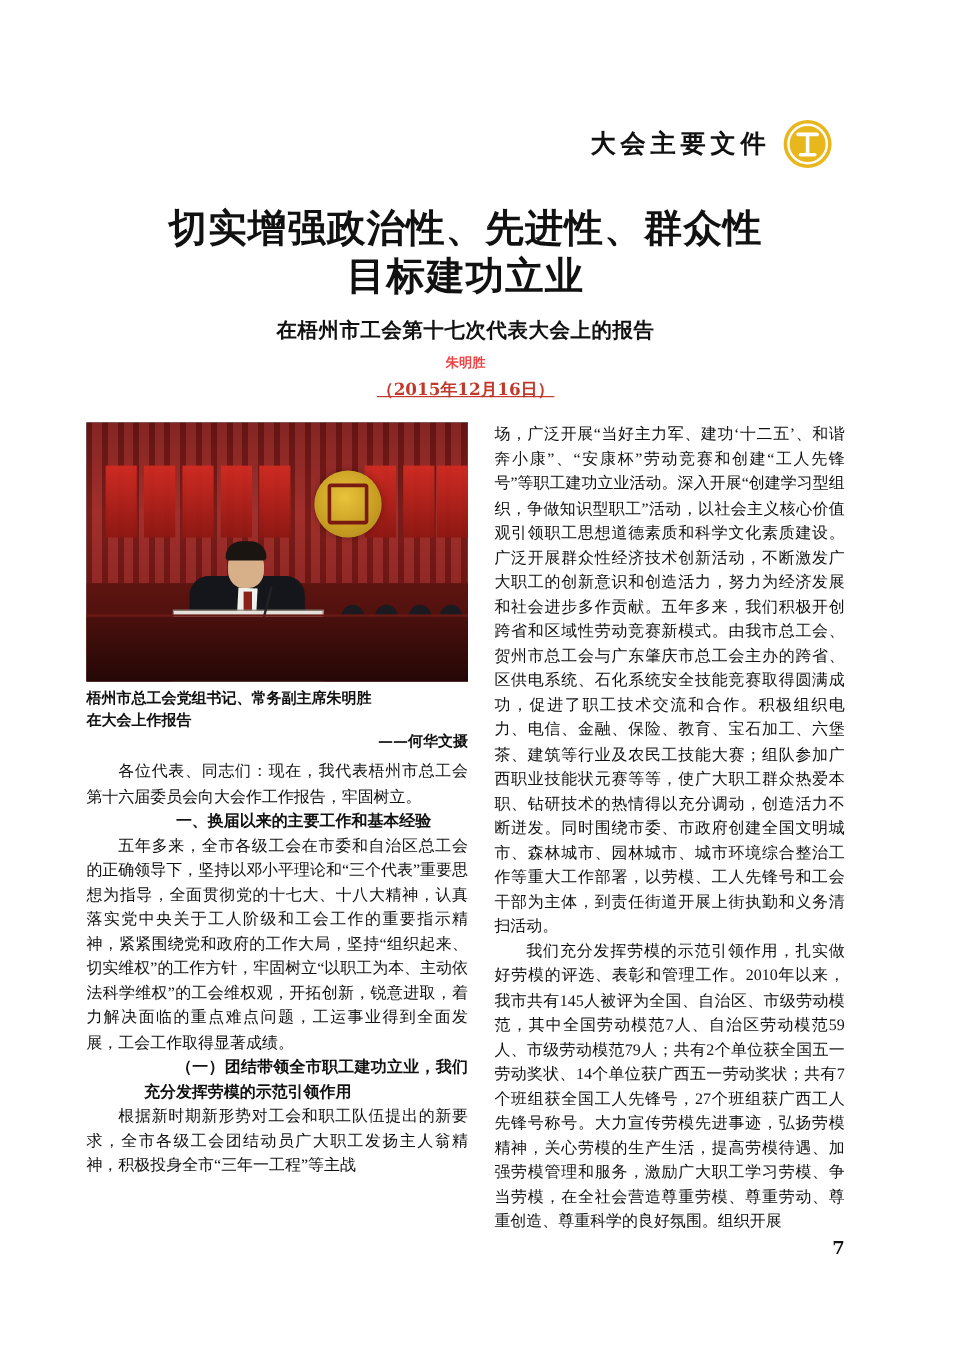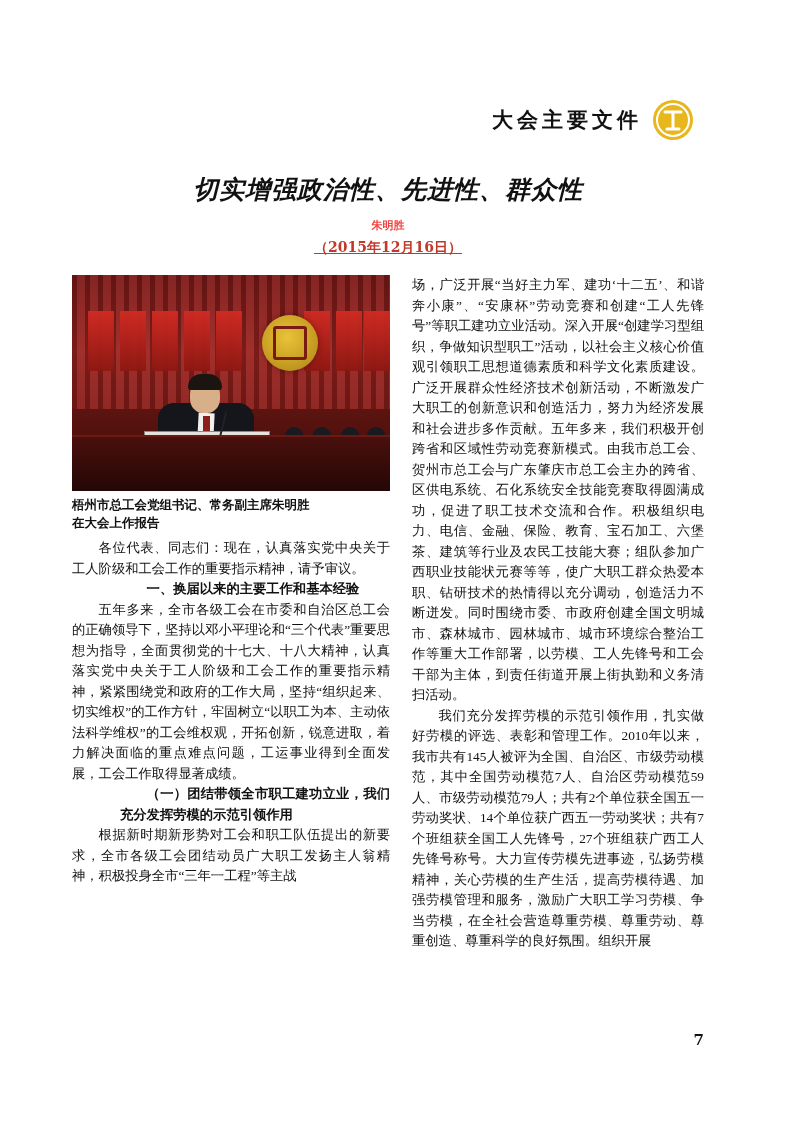--- a/index.html
+++ b/index.html
@@ -49,24 +49,23 @@
   .header-logo svg { display: block; }
 
   
   .title-block {
     text-align: center;
     margin-top: 26px;
   }
   .main-title {
     font-family: "DejaVu Serif", "Liberation Serif", serif;
     font-weight: bold;
-    font-size: 25px;
+    font-size: 32px;
     line-height: 40px;
     letter-spacing: 1px;
-    font-style: italic;
   }
   .subtitle {
     font-family: "DejaVu Serif", "Liberation Serif", serif;
     font-weight: bold;
     font-size: 17px;
     margin-top: 14px;
     letter-spacing: 0.5px;
   }
   .author {
     font-family: "DejaVu Serif", "Liberation Serif", serif;
@@ -268,20 +267,22 @@
       <svg width="42" height="42" viewBox="0 0 42 42" aria-hidden="true">
         <circle cx="21" cy="21" r="20" fill="#e8b71d"></circle>
         <circle cx="21" cy="21" r="16" fill="none" stroke="#ffffff" stroke-width="2"></circle>
         <path d="M13 13 h16 M21 13 v17 M15 30 h12" stroke="#ffffff" stroke-width="3" fill="none" stroke-linecap="round"></path>
       </svg>
     </div>
   </div>
 
   <div class="title-block">
     <div class="main-title">切实增强政治性、先进性、群众性</div>
+    <div class="main-title">目标建功立业</div>
+    <div class="subtitle">在梧州市工会第十七次代表大会上的报告</div>
     <div class="author">朱明胜</div>
     <div class="date">（2015年12月16日）</div>
   </div>
 
   <div class="columns">
 
     <div class="col">
       <div class="photo-wrap">
         <div class="photo">
           <div class="bg-red"></div>
@@ -307,24 +308,25 @@
           <div class="speaker-tie"></div>
           <div class="speaker-head"></div>
           <div class="speaker-hair"></div>
           <div class="podium"></div>
           <div class="mic"></div>
           <div class="table"></div>
         </div>
         <div class="caption">
           <span>梧州市总工会党组书记、常务副主席朱明胜</span><br>
           <span>在大会上作报告</span>
+          <span class="credit">——何华文摄</span>
         </div>
       </div>
 
-      <p class="after-photo">各位代表、同志们：现在，认真落实党中央关于工人阶级和工会工作的重要指示精神，请予审议。</p>
+      <p class="after-photo">各位代表、同志们：现在，我代表梧州市总工会第十六届委员会向大会作工作报告，牢固树立。</p>
       <p class="bold">一、换届以来的主要工作和基本经验</p>
       <p>五年多来，全市各级工会在市委和自治区总工会的正确领导下，坚持以邓小平理论和“三个代表”重要思想为指导，全面贯彻党的十七大、十八大精神，认真落实党中央关于工人阶级和工会工作的重要指示精神，紧紧围绕党和政府的工作大局，坚持“组织起来、切实维权”的工作方针，牢固树立“以职工为本、主动依法科学维权”的工会维权观，开拓创新，锐意进取，着力解决面临的重点难点问题，工运事业得到全面发展，工会工作取得显著成绩。</p>
       <p class="bold">（一）团结带领全市职工建功立业，我们充分发挥劳模的示范引领作用</p>
       <p>根据新时期新形势对工会和职工队伍提出的新要求，全市各级工会团结动员广大职工发扬主人翁精神，积极投身全市“三年一工程”等主战</p>
     </div>
 
     <div class="col">
       <p class="nohang">场，广泛开展“当好主力军、建功‘十二五’、和谐奔小康”、“安康杯”劳动竞赛和创建“工人先锋号”等职工建功立业活动。深入开展“创建学习型组织，争做知识型职工”活动，以社会主义核心价值观引领职工思想道德素质和科学文化素质建设。广泛开展群众性经济技术创新活动，不断激发广大职工的创新意识和创造活力，努力为经济发展和社会进步多作贡献。五年多来，我们积极开创跨省和区域性劳动竞赛新模式。由我市总工会、贺州市总工会与广东肇庆市总工会主办的跨省、区供电系统、石化系统安全技能竞赛取得圆满成功，促进了职工技术交流和合作。积极组织电力、电信、金融、保险、教育、宝石加工、六堡茶、建筑等行业及农民工技能大赛；组队参加广西职业技能状元赛等等，使广大职工群众热爱本职、钻研技术的热情得以充分调动，创造活力不断迸发。同时围绕市委、市政府创建全国文明城市、森林城市、园林城市、城市环境综合整治工作等重大工作部署，以劳模、工人先锋号和工会干部为主体，到责任街道开展上街执勤和义务清扫活动。</p>
       <p>我们充分发挥劳模的示范引领作用，扎实做好劳模的评选、表彰和管理工作。2010年以来，我市共有145人被评为全国、自治区、市级劳动模范，其中全国劳动模范7人、自治区劳动模范59人、市级劳动模范79人；共有2个单位获全国五一劳动奖状、14个单位获广西五一劳动奖状；共有7个班组获全国工人先锋号，27个班组获广西工人先锋号称号。大力宣传劳模先进事迹，弘扬劳模精神，关心劳模的生产生活，提高劳模待遇、加强劳模管理和服务，激励广大职工学习劳模、争当劳模，在全社会营造尊重劳模、尊重劳动、尊重创造、尊重科学的良好氛围。组织开展</p>
     </div>

